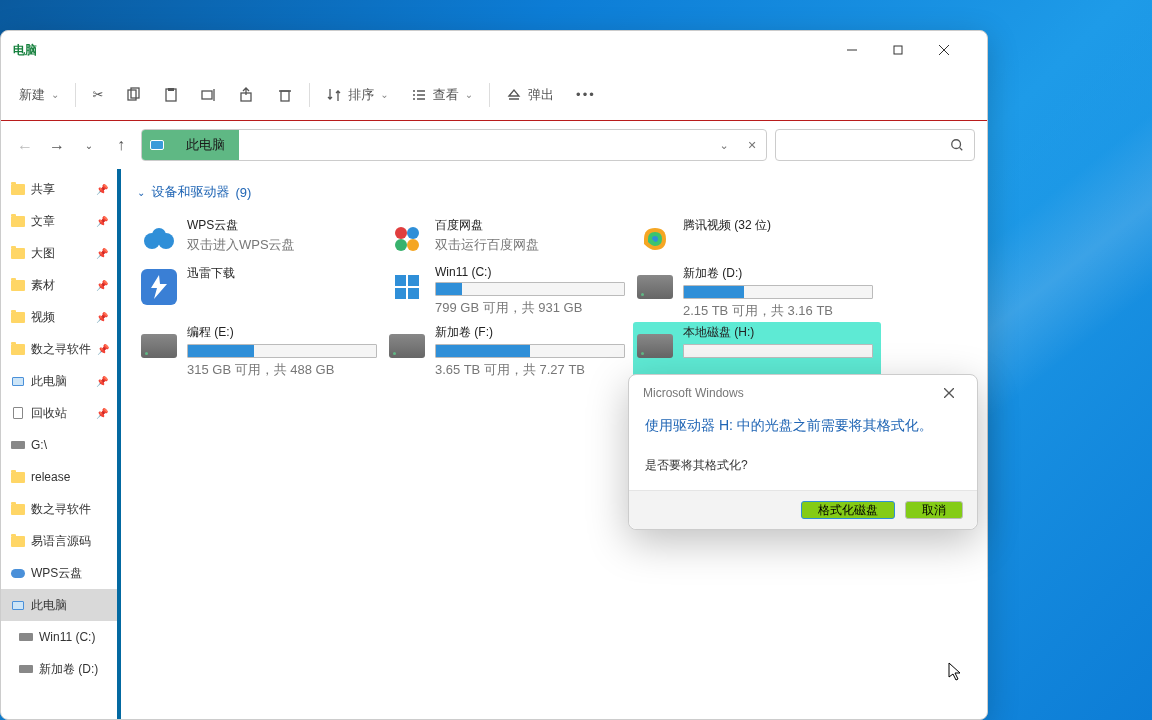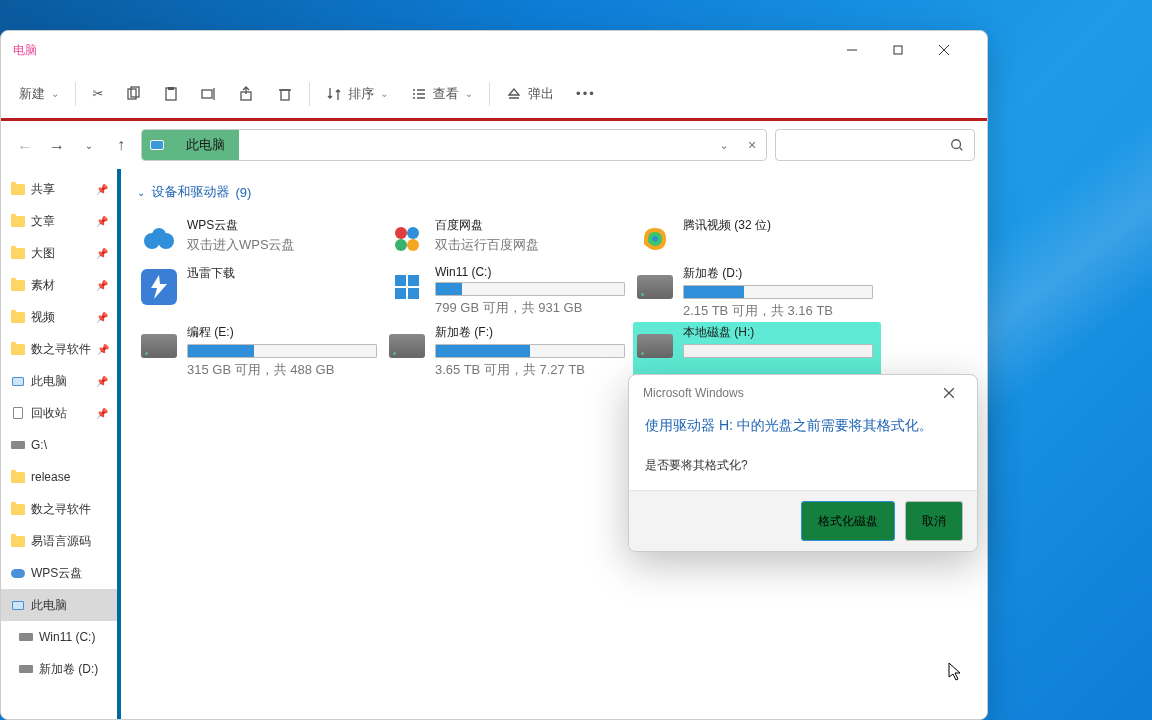--- a/index.html
+++ b/index.html
@@ -1,26 +1,26 @@
 <!DOCTYPE html>
 <html><head>
 <meta charset="utf-8">
 <style>
 * { box-sizing: border-box; margin: 0; padding: 0; font-family: "Segoe UI", "Microsoft YaHei", sans-serif; }
 body { width: 1152px; height: 720px; overflow: hidden; position: relative; background: linear-gradient(135deg, #0a5a9e 0%, #0d7dd6 30%, #1e9be8 60%, #0d7dd6 100%); }
 .bg-wave { position: absolute; right: 0; top: 0; width: 400px; height: 100%; background: linear-gradient(135deg, transparent 20%, rgba(30,155,232,0.4) 40%, rgba(255,255,255,0.15) 50%, transparent 60%); transform: skewX(-15deg); }
 
 .window { position: absolute; left: 0; top: 30px; width: 988px; height: 690px; background: #fff; border: 1px solid #ccc; border-radius: 8px; box-shadow: 0 8px 32px rgba(0,0,0,0.2); overflow: hidden; }
 
-.titlebar { height: 38px; display: flex; align-items: center; padding: 0 20px 0 12px; color: #ec4899; font-size: 12px; }
+.titlebar { height: 38px; display: flex; align-items: center; padding: 0 20px 0 12px; color: #15803d; font-size: 12px; font-weight: bold; }
 .titlebar .title { flex: 1; }
 .titlebar .wbtn { width: 46px; height: 30px; display: flex; align-items: center; justify-content: center; color: #333; cursor: pointer; }
 .titlebar .wbtn svg { width: 10px; height: 10px; }
 
-.toolbar { height: 52px; display: flex; align-items: center; padding: 0 8px; gap: 2px; border-bottom: 3px solid #b91c1c; }
+.toolbar { height: 52px; display: flex; align-items: center; padding: 0 8px; gap: 2px; border-bottom: 1px solid #b91c1c; }
 .toolbar .tbtn { height: 36px; display: flex; align-items: center; justify-content: center; padding: 0 10px; color: #555; font-size: 13px; cursor: pointer; border-radius: 4px; gap: 6px; }
 .toolbar .tbtn svg { width: 16px; height: 16px; }
 .toolbar .sep { width: 1px; height: 24px; background: #ddd; margin: 0 4px; }
 .toolbar .chev { font-size: 10px; color: #888; }
 .toolbar .newbtn { gap: 6px; }
 
 .navbar { height: 48px; display: flex; align-items: center; padding: 0 12px; gap: 8px; }
 .navbar .nbtn { width: 24px; height: 24px; display: flex; align-items: center; justify-content: center; color: #555; cursor: pointer; }
 .navbar .nbtn.dis { color: #bbb; }
 .crumbs { flex: 1; height: 32px; border: 1px solid #ccc; border-radius: 4px; display: flex; align-items: center; overflow: hidden; }
@@ -61,21 +61,21 @@
 .item .drive-icon { width: 36px; height: 24px; background: linear-gradient(#888,#666); border-radius: 3px; position: relative; }
 .item .drive-icon::after { content: ""; position: absolute; bottom: 3px; left: 4px; width: 3px; height: 3px; background: #5fb884; border-radius: 50%; }
 
 .dialog { position: absolute; left: 628px; top: 374px; width: 350px; background: #fff; border: 1px solid #ccc; border-radius: 8px; box-shadow: 0 12px 40px rgba(0,0,0,0.25); }
 .dlg-title { height: 36px; display: flex; align-items: center; padding: 0 14px; color: #777; font-size: 12px; }
 .dlg-title .dx { margin-left: auto; width: 28px; height: 28px; display: flex; align-items: center; justify-content: center; cursor: pointer; color: #555; }
 .dlg-body { padding: 6px 16px 16px; }
 .dlg-msg { color: #2166b5; font-size: 14px; margin-bottom: 22px; }
 .dlg-q { color: #333; font-size: 12px; }
 .dlg-foot { padding: 10px 14px; display: flex; justify-content: flex-end; gap: 10px; background: #f3f3f3; border-top: 1px solid #e5e5e5; border-radius: 0 0 8px 8px; }
-.dlg-btn { height: 40px; padding: 0 16px; font-size: 12px; border: 1px solid #bbb; background: #15803d; border-radius: 3px; cursor: pointer; }
+.dlg-btn { height: 18px; padding: 0 16px; font-size: 12px; border: 1px solid #bbb; background: #84cc16; border-radius: 3px; cursor: pointer; }
 .dlg-btn.primary { border: 1px solid #2f8fd8; }
 
 .cursor { position: absolute; left: 948px; top: 662px; pointer-events: none; }
 .cursor svg { width: 16px; height: 20px; }
 </style>
 </head>
 <body>
 
 <div class="bg-wave"></div>
 

